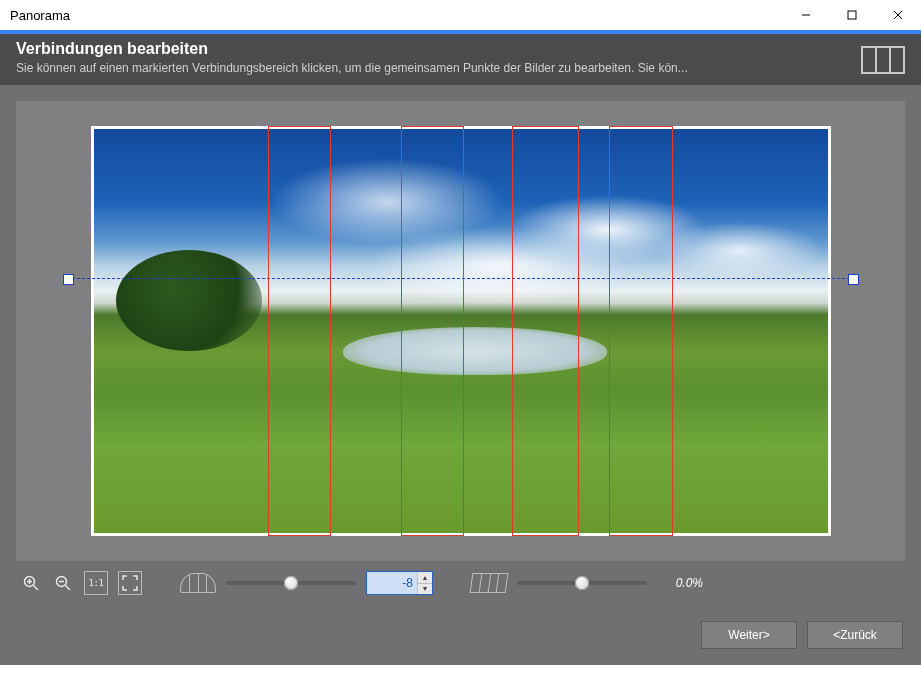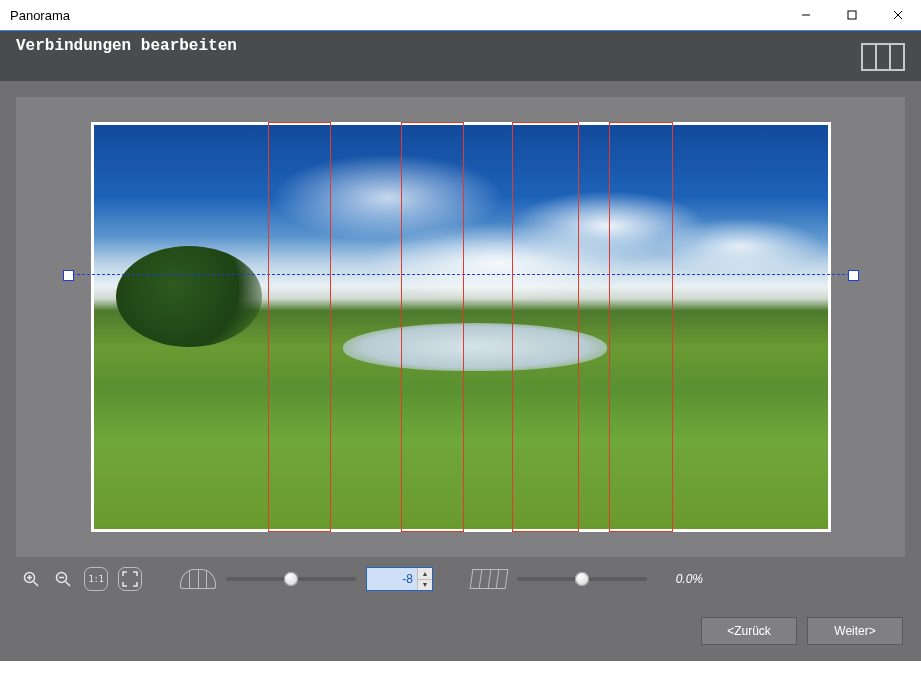--- a/index.html
+++ b/index.html
@@ -1,24 +1,24 @@
 <!DOCTYPE html>
 <html><head>
 <meta charset="utf-8">
 <style>
   html, body { margin:0; padding:0; font-family: "Segoe UI", Tahoma, sans-serif; }
   body { width:921px; height:683px; background:#fff; overflow:hidden; }
 
   
-  .titlebar { height:30px; display:flex; align-items:center; border-bottom:1px solid #3b82f6; }
+  .titlebar { height:30px; display:flex; align-items:center; border-bottom:4px solid #3b82f6; }
   .titlebar .title { padding-left:10px; font-size:13px; color:#000; flex:1; }
   .titlebar .winctl { width:46px; height:30px; display:flex; align-items:center; justify-content:center; }
 
   
-  .header { background:#4a4b4d; color:#fff; padding:6px 16px 10px 16px; display:flex; align-items:flex-start;font-family:Liberation Mono, monospace; }
+  .header { background:#4a4b4d; color:#fff; padding:6px 16px 10px 16px; display:flex; align-items:flex-start; }
   .header .txt { flex:1; }
   .header h1 { margin:0 0 3px 0; font-size:16px; font-weight:600; }
   .header p  { margin:0; font-size:12px; color:#cfcfcf; white-space:nowrap; overflow:hidden; text-overflow:ellipsis; max-width:760px;}
   .header .film-icon { width:40px; height:24px; border:2px solid #c7c7c7; display:flex; margin-top:6px;}
   .header .film-icon div { flex:1; border-left:2px solid #c7c7c7;}
   .header .film-icon div:first-child{border-left:none;}
 
   
   .main { background:#707072; padding:16px; }
   .canvas-outer { background:#808082; height:460px; display:flex; align-items:center; justify-content:center; position:relative; }
@@ -51,21 +51,21 @@
   .region { position:absolute; top:0; bottom:0; border:1.5px solid #e23b2e; pointer-events:none;} 
 
   
   .horizon { position:absolute; left:-24px; right:-24px; top:37%; height:0;
     border-top:1.5px dashed #1b3fd1; }
   .handle{ position:absolute; width:9px; height:9px; border:1.5px solid #1b3fd1; background:#fff; top:calc(37% - 4px);}
   .handle.l{ left:-28px;} .handle.r{ right:-28px;}
 
   
   .toolbar { display:flex; align-items:center; gap:10px; padding:10px 4px 0 4px; color:#fff; font-size:12px;}
-  .tbtn { width:22px; height:22px; display:flex; align-items:center; justify-content:center; color:#e8e8e8;border-radius:7px;}
+  .tbtn { width:22px; height:22px; display:flex; align-items:center; justify-content:center; color:#e8e8e8;}
   .tbtn svg { width:18px; height:18px; stroke:#e8e8e8; fill:none; stroke-width:1.5;}
   .tbtn.box { border:1px solid #bdbdbd; font-size:9px; letter-spacing:-.5px; font-family:monospace;}
   .tbtn.arrows{ border:1px solid #bdbdbd;}
   .film-small{ width:34px; height:18px; display:flex; border:1px solid #bdbdbd; transform:skewX(-8deg);}
   .film-small.curve{ transform:none; border-radius:40% 40% 10% 10% / 80% 80% 10% 10%; }
   .film-small div{flex:1; border-left:1px solid #bdbdbd;} .film-small div:first-child{border-left:none;}
 
   .slider { position:relative; width:130px; height:4px; background:#5d5d5f; border-radius:2px;}
   .slider .thumb{ position:absolute; top:-5px; width:14px; height:14px; border-radius:50%;
     background:radial-gradient(circle at 35% 30%, #fff, #cfcfcf); box-shadow:0 0 0 1px #9a9a9a inset;}
@@ -101,20 +101,21 @@
     <svg width="10" height="10">
         <line x1="1" y1="1" x2="9" y2="9" stroke="#000"></line>
         <line x1="9" y1="1" x2="1" y2="9" stroke="#000"></line>
       </svg>
   </div>
 </div>
 
 <div class="header">
   <div class="txt">
     <h1>Verbindungen bearbeiten</h1>
+    <p>Sie können auf einen markierten Verbindungsbereich klicken, um die gemeinsamen Punkte der Bilder zu bearbeiten. Sie kön...</p>
   </div>
   <div class="film-icon">
     <div></div>
       <div></div>
       <div></div>
   </div>
 </div>
 
 <div class="main">
   <div class="canvas-outer">
@@ -191,18 +192,18 @@
     </div>
     <div class="slider">
       <div class="thumb c"></div>
     </div>
     <span style="min-width:46px; text-align:right;font-style:italic;">0.0%</span>
   </div>
 </div>
 
 <div class="footer">
   <div class="btn">
+      <span>Weiter&gt;</span>
+    </div>
+  <div class="btn">
       <span>&lt;Zurück</span>
     </div>
-  <div class="btn">
-      <span>Weiter&gt;</span>
-    </div>
 </div>
 
 </body></html>

